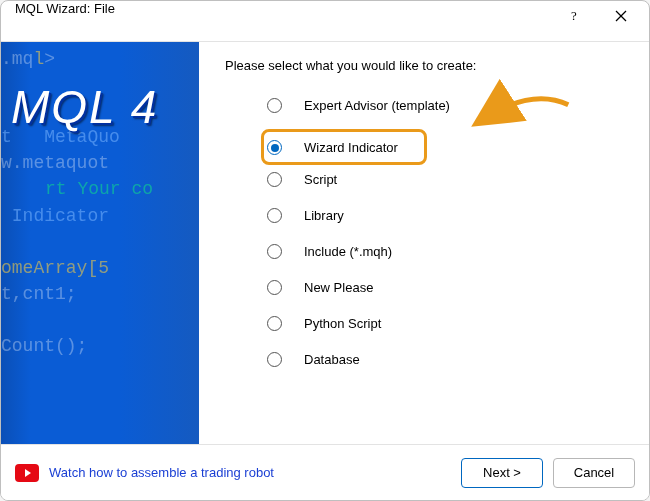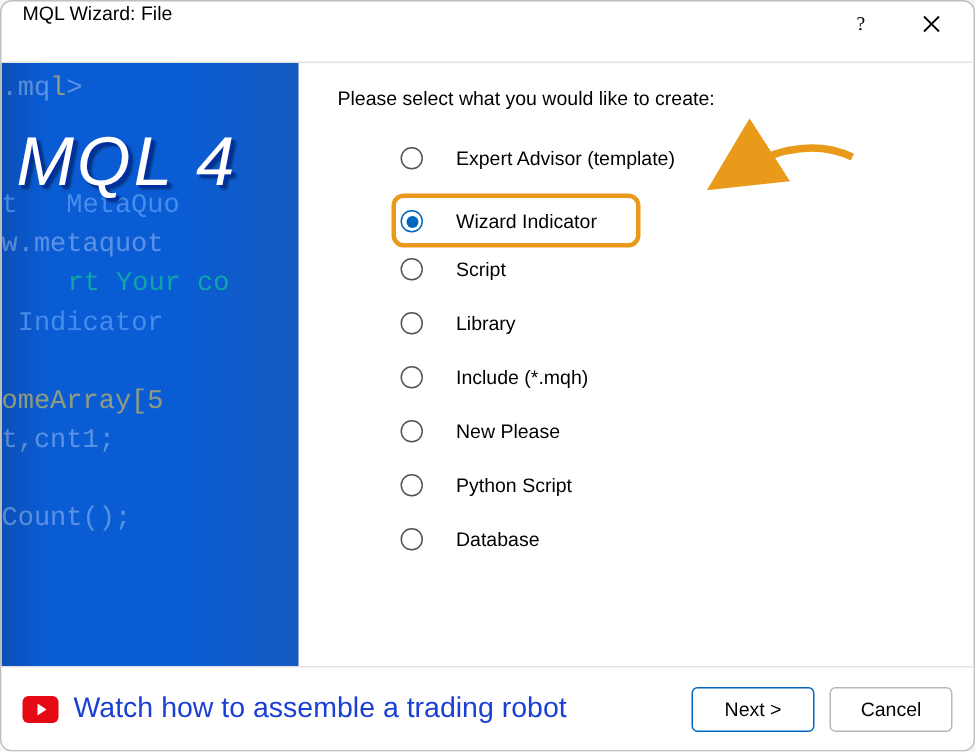--- a/index.html
+++ b/index.html
@@ -124,21 +124,21 @@
     display:flex; align-items:center; justify-content:center;
     flex-shrink:0;
   }
   .yt::after {
     content:""; width:0; height:0;
     border-left: 6px solid #fff;
     border-top: 4px solid transparent;
     border-bottom: 4px solid transparent;
     margin-left:1px;
   }
-  .link { color:#1a3fd4; font-size:19px; text-decoration:none; }
+  .link { color:#1a3fd4; font-size:13px; text-decoration:none; }
   .spacer { flex:1; }
   .btn {
     height: 30px; min-width: 82px;
     padding: 0 14px;
     border: 1px solid #b7b7b7;
     border-radius: 4px;
     background:#fff;
     font-size:13px;
     display:inline-flex; align-items:center; justify-content:center;
     color:#000;

